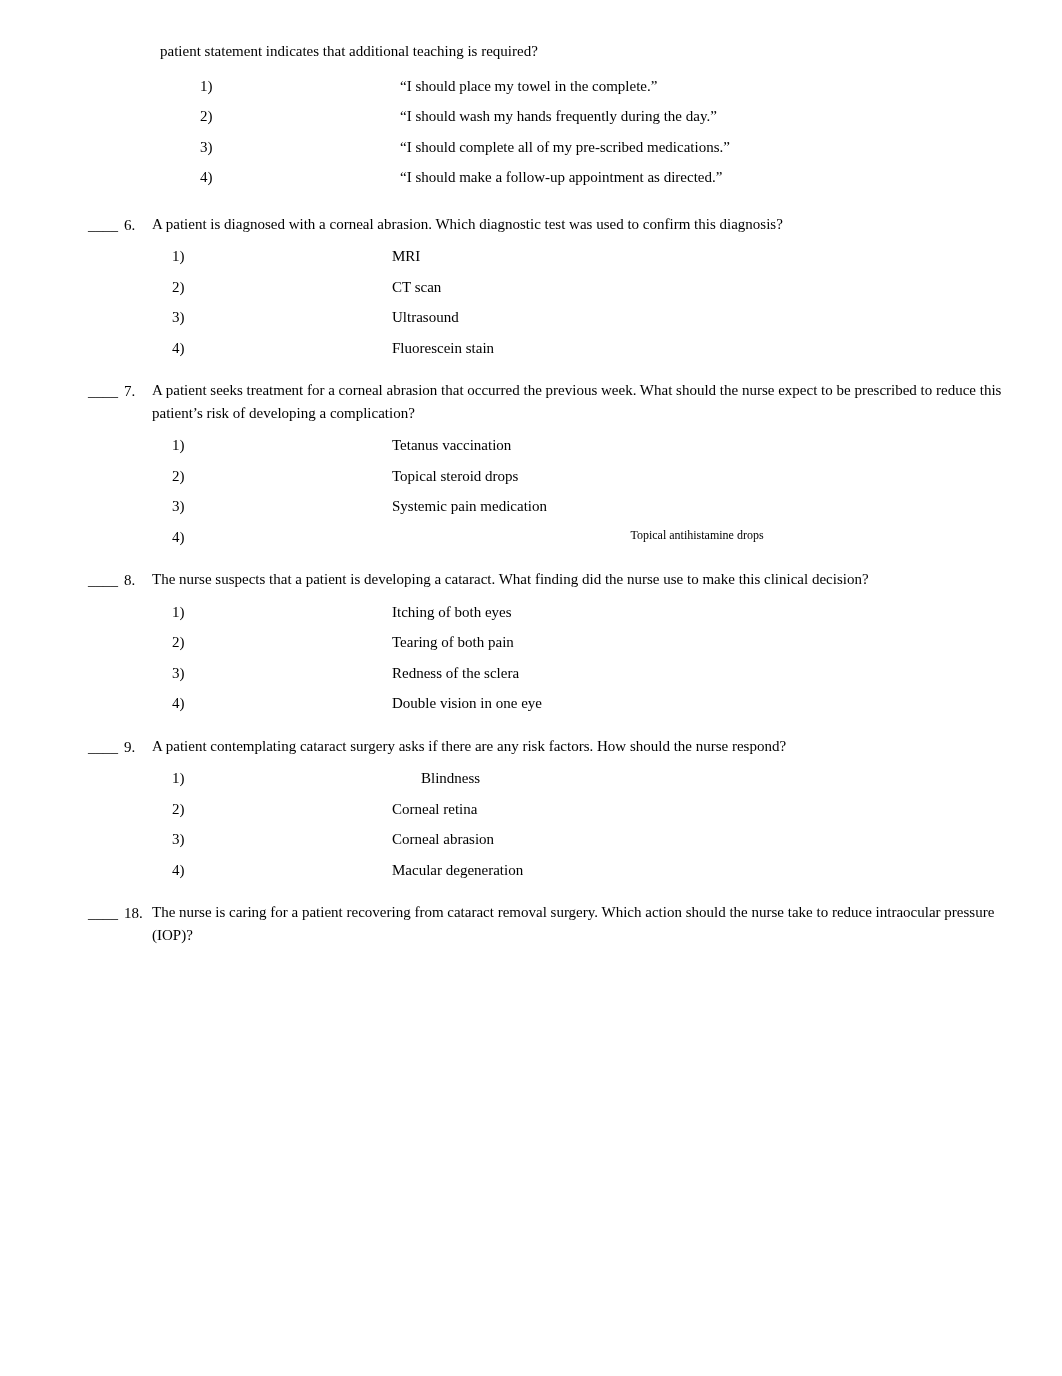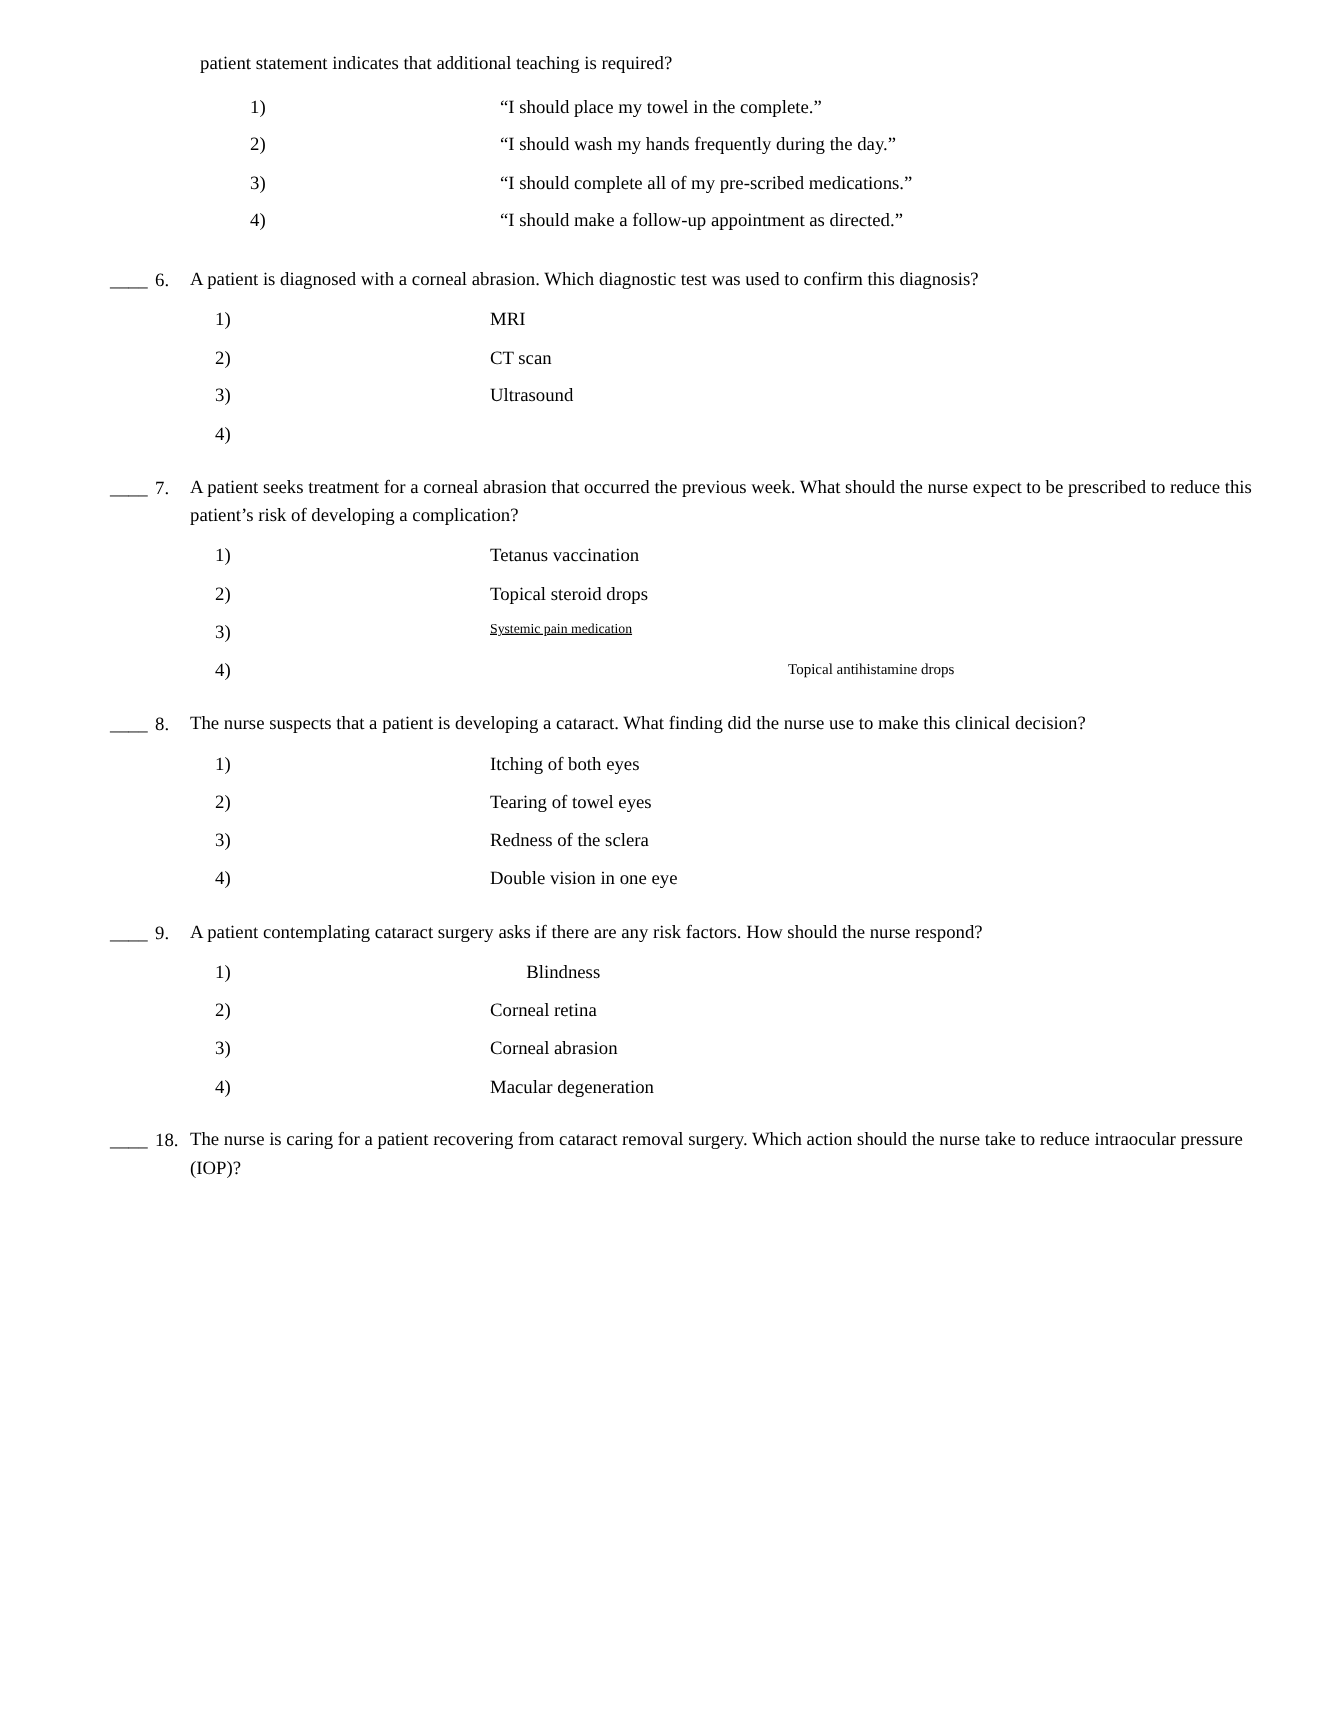--- a/index.html
+++ b/index.html
@@ -53,50 +53,51 @@
       <div style="flex: 1 1 0%;">
         <p style="margin-bottom: 10px; line-height: 1.5; font-size: 15px;">A patient is diagnosed with a corneal abrasion. Which diagnostic test was used to confirm this diagnosis?</p>
         <div style="display: grid; grid-template-columns: 220px 1fr; gap: 8px 0px; margin-left: 20px;">
           <span style="font-size: 15px;">1)</span>
           <span style="font-size: 15px; line-height: 1.5;">MRI</span>
           <span style="font-size: 15px;">2)</span>
           <span style="font-size: 15px; line-height: 1.5;">CT scan</span>
           <span style="font-size: 15px;">3)</span>
           <span style="font-size: 15px; line-height: 1.5;">Ultrasound</span>
           <span style="font-size: 15px;">4)</span>
+          <span style="font-size: 15px; line-height: 1.5;">Fluorescein stain</span>
         </div>
       </div>
     </div>
     <div style="display: flex; margin-bottom: 20px; align-items: flex-start;">
       <div style="width: 44px; min-width: 44px; text-align: right; padding-right: 6px; padding-top: 1px;"><span>____</span></div>
       <div style="width: 28px; min-width: 28px; padding-top: 1px; font-family: Georgia, serif; font-size: 15px;">7.</div>
       <div style="flex: 1 1 0%;">
         <p style="margin-bottom: 10px; line-height: 1.5; font-size: 15px;">A patient seeks treatment for a corneal abrasion that occurred the previous week. What should the nurse expect to be prescribed to reduce this patient’s risk of developing a complication?</p>
         <div style="display: grid; grid-template-columns: 220px 1fr; gap: 8px 0px; margin-left: 20px;">
           <span style="font-size: 15px;">1)</span>
           <span style="font-size: 15px; line-height: 1.5;">Tetanus vaccination</span>
           <span style="font-size: 15px;">2)</span>
           <span style="font-size: 15px; line-height: 1.5;">Topical steroid drops</span>
           <span style="font-size: 15px;">3)</span>
-          <span style="font-size: 11px; line-height: 1.5; text-decoration: underline;">Systemic pain medication</span>
+          <span style="font-size: 15px; line-height: 1.5;">Systemic pain medication</span>
           <span style="font-size: 15px;">4)</span>
           <span style="font-size: 12px; line-height: 1.5; text-align: center;">Topical antihistamine drops</span>
         </div>
       </div>
     </div>
     <div style="display: flex; margin-bottom: 20px; align-items: flex-start;">
       <div style="width: 44px; min-width: 44px; text-align: right; padding-right: 6px; padding-top: 1px;"><span>____</span></div>
       <div style="width: 28px; min-width: 28px; padding-top: 1px; font-family: Georgia, serif; font-size: 15px;">8.</div>
       <div style="flex: 1 1 0%;">
         <p style="margin-bottom: 10px; line-height: 1.5; font-size: 15px;">The nurse suspects that a patient is developing a cataract. What finding did the nurse use to make this clinical decision?</p>
         <div style="display: grid; grid-template-columns: 220px 1fr; gap: 8px 0px; margin-left: 20px;">
           <span style="font-size: 15px;">1)</span>
           <span style="font-size: 15px; line-height: 1.5;">Itching of both eyes</span>
           <span style="font-size: 15px;">2)</span>
-          <span style="font-size: 15px; line-height: 1.5;">Tearing of towel eyes</span>
+          <span style="font-size: 15px; line-height: 1.5;">Tearing of both pain</span>
           <span style="font-size: 15px;">3)</span>
           <span style="font-size: 15px; line-height: 1.5;">Redness of the sclera</span>
           <span style="font-size: 15px;">4)</span>
           <span style="font-size: 15px; line-height: 1.5;">Double vision in one eye</span>
         </div>
       </div>
     </div>
     <div style="display: flex; margin-bottom: 20px; align-items: flex-start;">
       <div style="width: 44px; min-width: 44px; text-align: right; padding-right: 6px; padding-top: 1px;"><span>____</span></div>
       <div style="width: 28px; min-width: 28px; padding-top: 1px; font-family: Georgia, serif; font-size: 15px;">9.</div>

